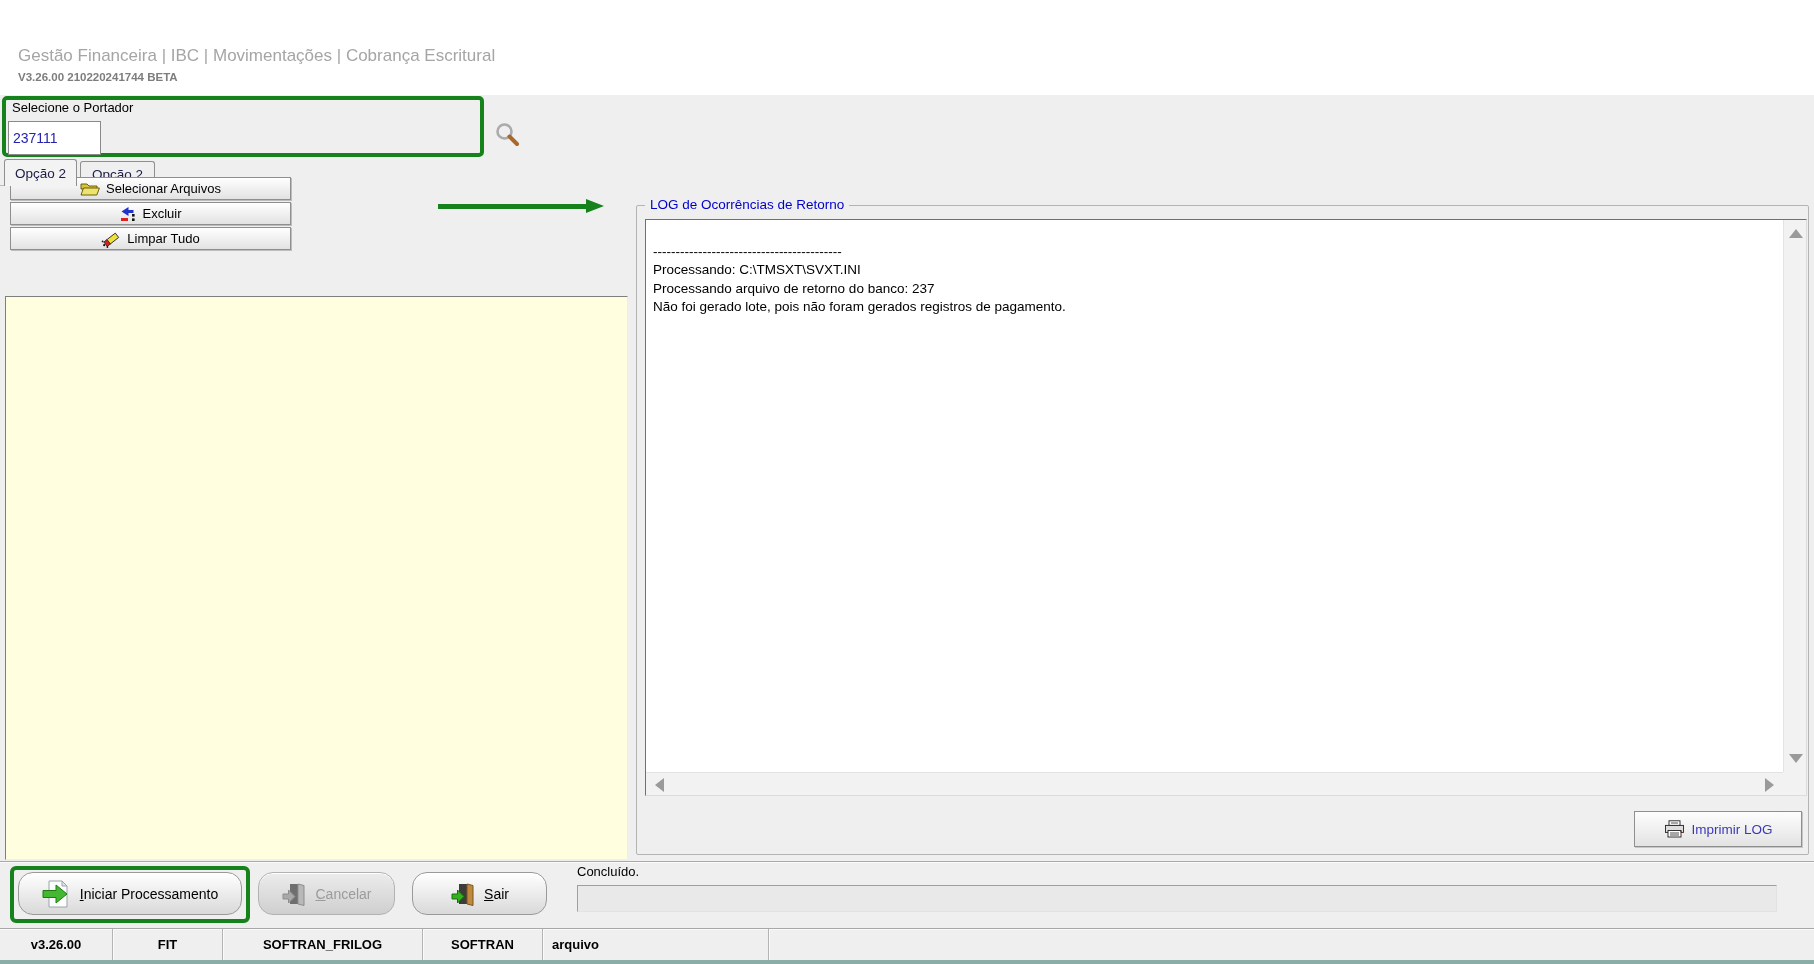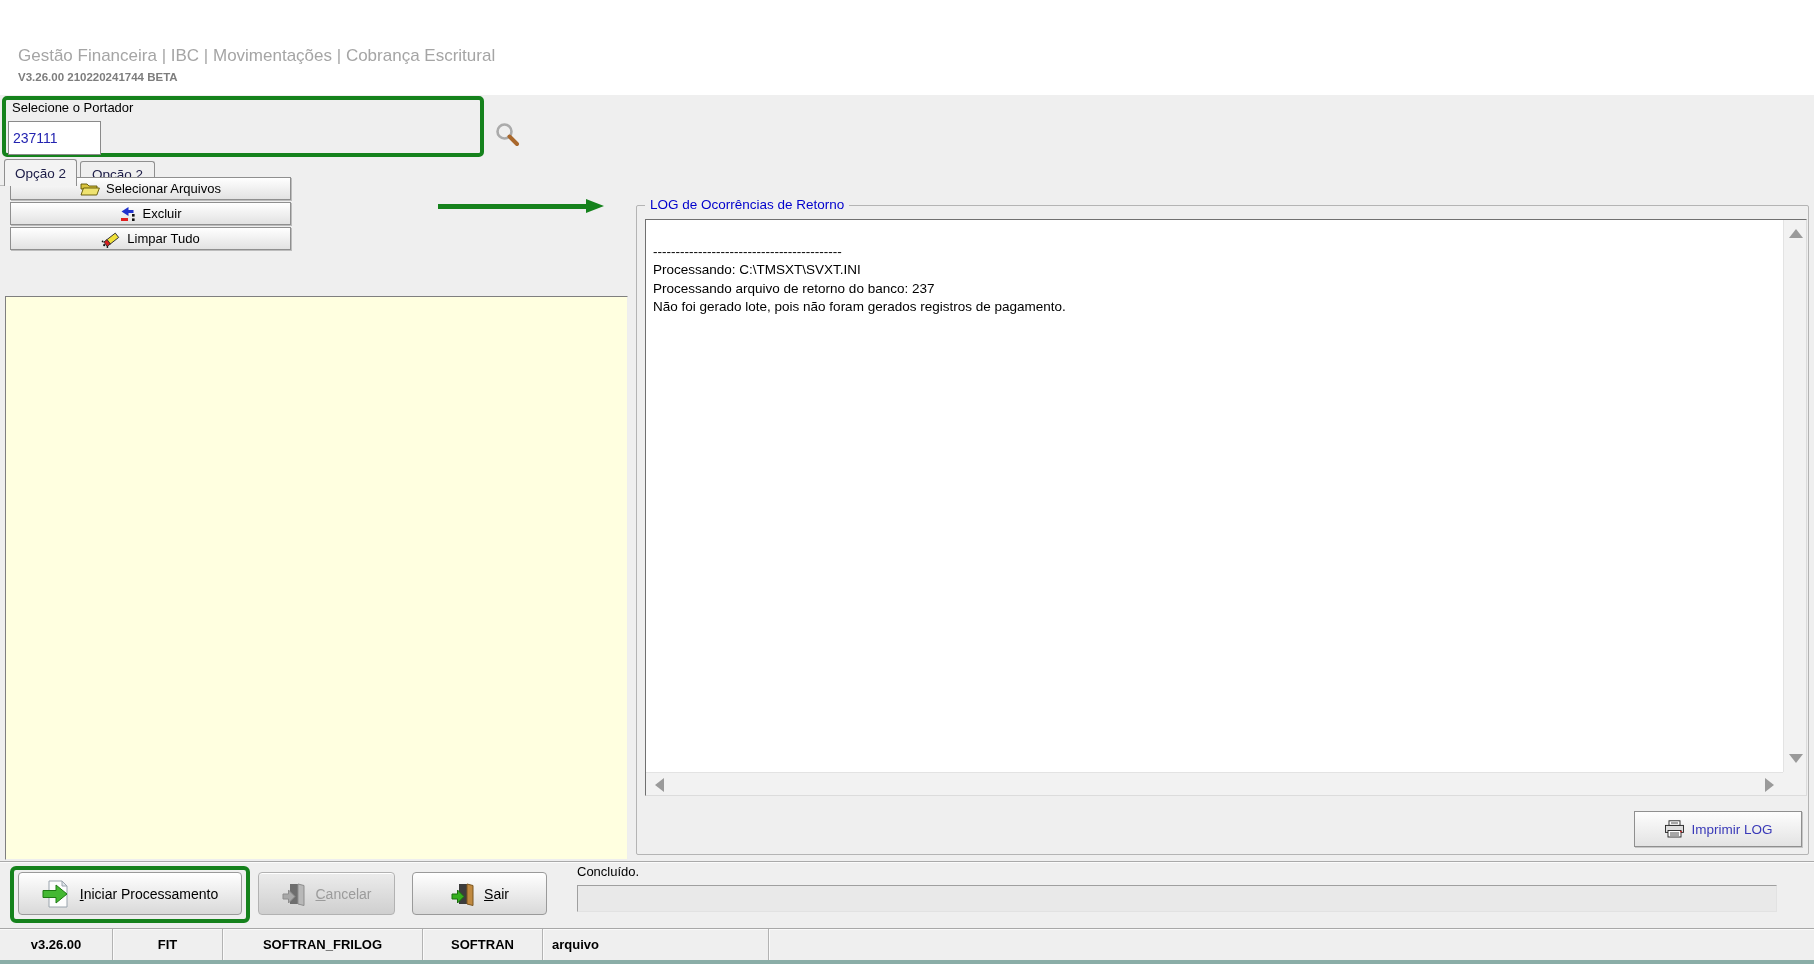--- a/index.html
+++ b/index.html
@@ -71,21 +71,21 @@
 
   .print-btn { left:1634px; top:811px; width:168px; height:36px; display:flex; align-items:center;
     justify-content:center; gap:7px; background:linear-gradient(#fdfdfd,#e3e3e3);
     border:1px solid #8f8f8f; box-shadow:1px 1px 0 #c6c6c6; font-size:13.5px; color:#3a3ab8;
     font-family:"Liberation Sans", sans-serif; }
 
   .divider { left:0; top:861px; width:1814px; height:2px; background:#a9a9a9; border-bottom:1px solid #fbfbfb; }
 
   
   .annot-start { left:10px; top:866px; width:240px; height:57px; border-radius:6px; }
-  .ft-btn { height:43px; border-radius:4px; border:1px solid #9a9a9a;
+  .ft-btn { height:43px; border-radius:15px; border:1px solid #9a9a9a;
     background:linear-gradient(#ffffff,#d9d9d9); box-shadow:inset 0 1px 0 #fff;
     display:flex; align-items:center; justify-content:center; gap:8px; font-size:14px; color:#000;
     font-family:"Liberation Sans", sans-serif; }
   .btn-start { left:18px; top:872px; width:224px; }
   .btn-cancel { left:258px; top:872px; width:137px; background:linear-gradient(#ececec,#cfcfcf);
     border-color:#b2b2b2; color:#9b9b9b; }
   .btn-sair { left:412px; top:872px; width:135px; }
   .u-first { display:inline-block; }
   .u-first::first-letter { text-decoration:underline; }
 

